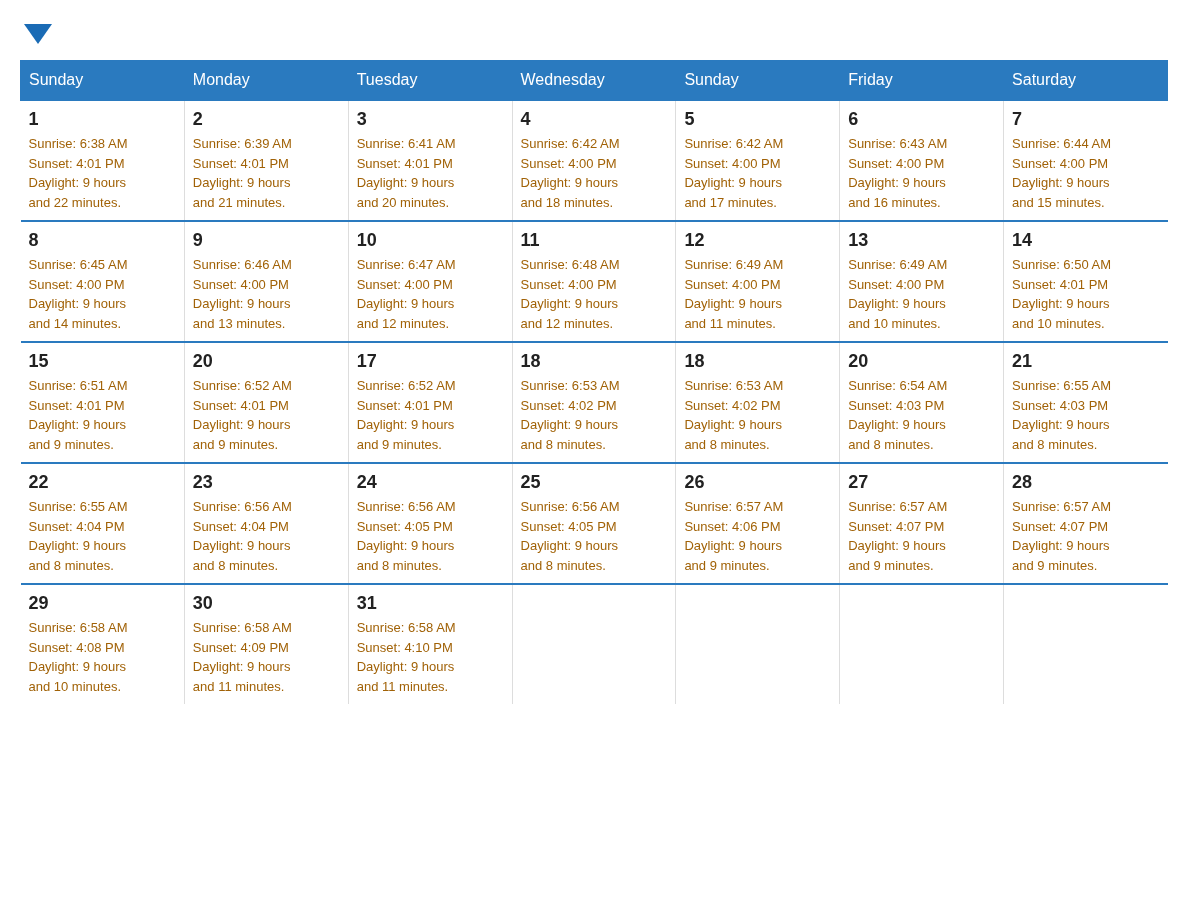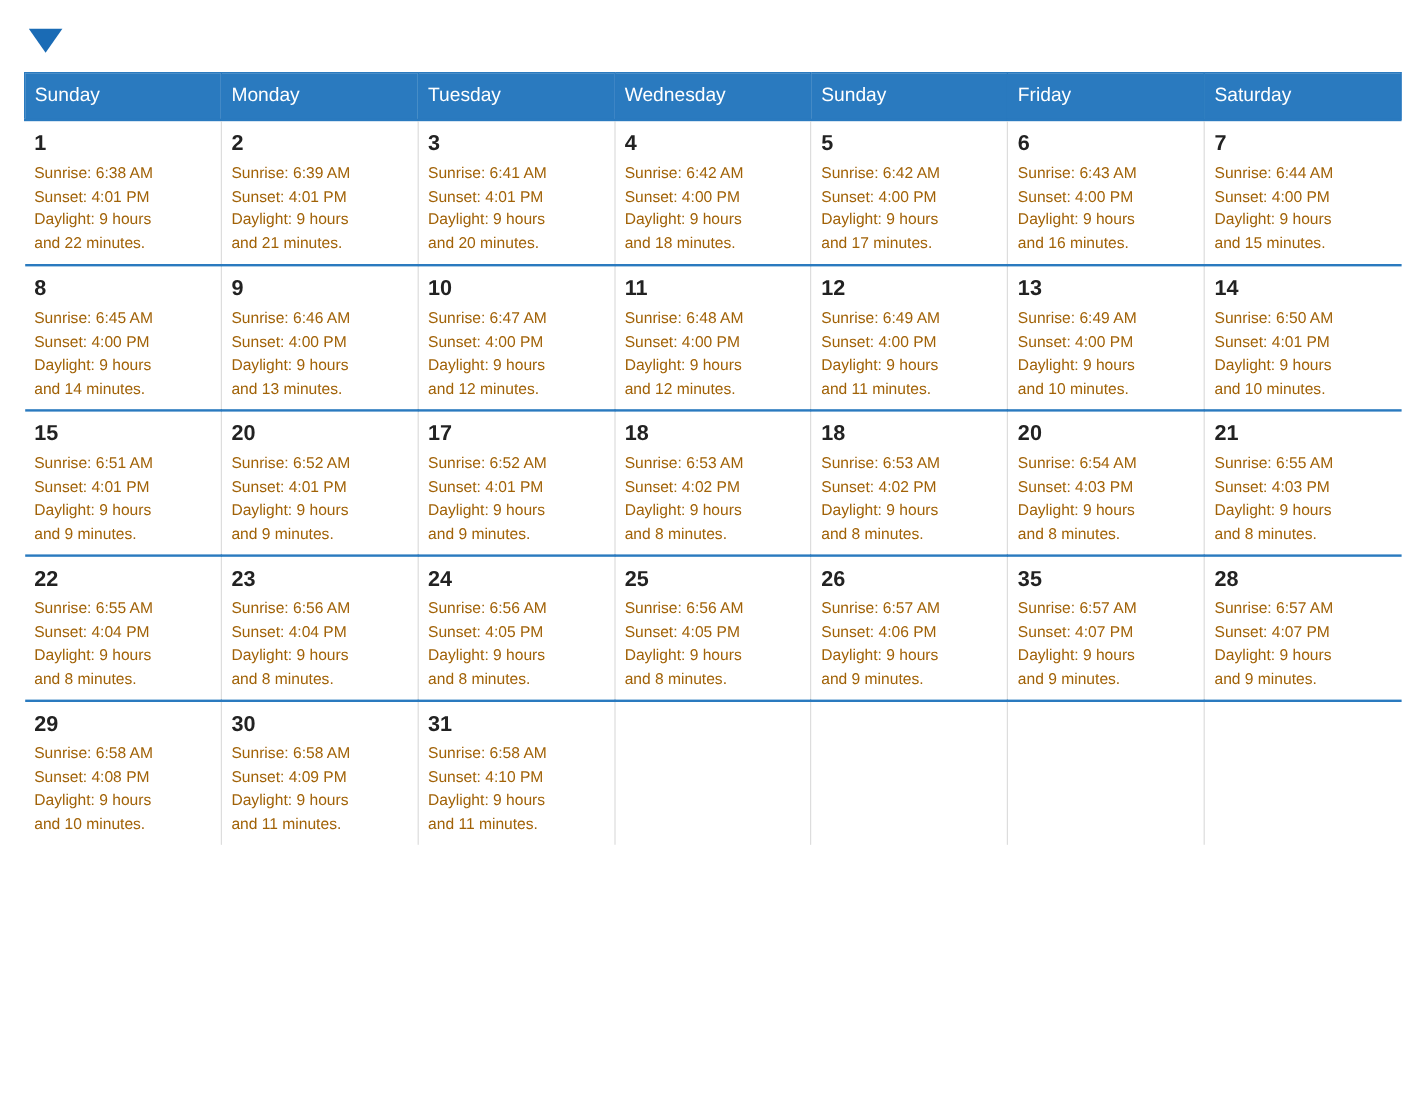--- a/index.html
+++ b/index.html
@@ -241,21 +241,21 @@
         </td>
         <td>
           <div class="day-number">25</div>
         <div class="day-info">Sunrise: 6:56 AM<br>Sunset: 4:05 PM<br>Daylight: 9 hours<br>and 8 minutes.</div>
         </td>
         <td>
           <div class="day-number">26</div>
         <div class="day-info">Sunrise: 6:57 AM<br>Sunset: 4:06 PM<br>Daylight: 9 hours<br>and 9 minutes.</div>
         </td>
         <td>
-          <div class="day-number">35</div>
+          <div class="day-number">27</div>
         <div class="day-info">Sunrise: 6:57 AM<br>Sunset: 4:07 PM<br>Daylight: 9 hours<br>and 9 minutes.</div>
         </td>
         <td>
           <div class="day-number">28</div>
         <div class="day-info">Sunrise: 6:57 AM<br>Sunset: 4:07 PM<br>Daylight: 9 hours<br>and 9 minutes.</div>
         </td>
       </tr>
       <tr>
         <td>
           <div class="day-number">29</div>

